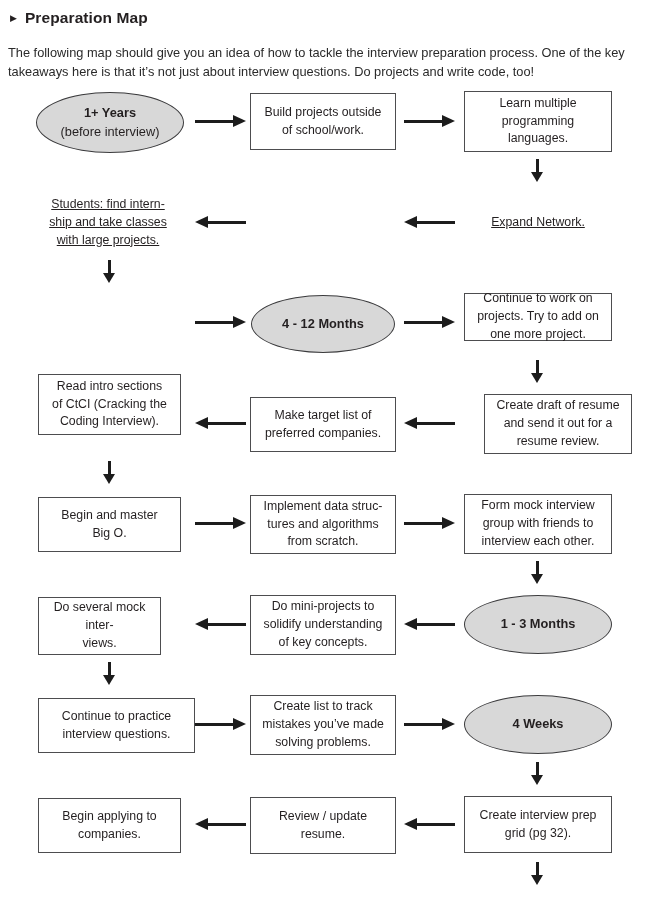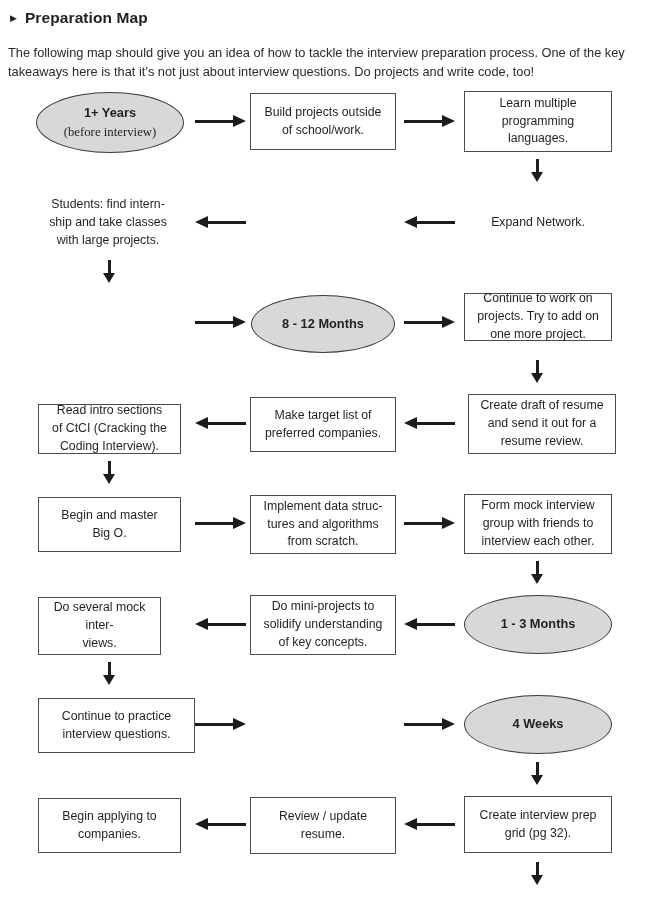--- a/index.html
+++ b/index.html
@@ -14,23 +14,23 @@
   .page-title { font-size:15.5px; font-weight:bold; letter-spacing:0.1px; }
   .intro { position:absolute; left:8px; top:44px; width:638px; font-size:12.8px; line-height:1.45; color:#2a2a2a; }
 
   
   .node {
     position:absolute; display:flex; flex-direction:column; align-items:center; justify-content:center;
     text-align:center; box-sizing:border-box; font-size:12.3px; line-height:1.44;
   }
   .box   { background:#ffffff; border:1.7px solid #4d4d4f; padding:1px 2px; }
   .ellipse { background:#d8d8d8; border:1.6px solid #3b3b3d; border-radius:50%; font-weight:bold; font-size:12.8px; }
-  .plain { background:transparent; }
+  .plain { background:transparent;text-decoration:underline; }
   .txt { white-space:pre-line; }
-  .sub { font-weight:normal;font-family:Liberation Serif, serif; }
+  .sub { font-weight:normal; }
 
   
   .ha { position:absolute; width:51px; height:13px; }
   .ha .stem { position:absolute; top:5px; height:3px; background:#1c1c1c; }
   .ha.right .stem { left:0; right:11px; }
   .ha.right::after { content:""; position:absolute; right:0; top:0; width:0; height:0;
     border-left:13px solid #1c1c1c; border-top:6.5px solid transparent; border-bottom:6.5px solid transparent; }
   .ha.left .stem { left:11px; right:0; }
   .ha.left::after { content:""; position:absolute; left:0; top:0; width:0; height:0;
     border-right:13px solid #1c1c1c; border-top:6.5px solid transparent; border-bottom:6.5px solid transparent; }
@@ -90,50 +90,50 @@
     <span class="txt">Expand Network.</span>
   </div>
   <div class="va" style="left:103px;top:260px">
       <span class="stem"></span>
     </div>
 
   <div class="ha right" style="left:195px;top:316px">
       <span class="stem"></span>
     </div>
   <div class="node ellipse" style="left:251px;top:295px;width:144px;height:58px">
-    <span class="txt">8 - 12 Months</span>
+    <span class="txt">4 - 12 Months</span>
   </div>
   <div class="ha right" style="left:404px;top:316px">
       <span class="stem"></span>
     </div>
   <div class="node box" style="left:464px;top:293px;width:148px;height:48px">
     <span class="txt">Continue to work on
 projects. Try to add on
 one more project.</span>
   </div>
   <div class="va" style="left:531px;top:360px">
       <span class="stem"></span>
     </div>
 
-  <div class="node box" style="left:38px;top:404px;width:143px;height:50px">
+  <div class="node box" style="left:38px;top:374px;width:143px;height:61px">
     <span class="txt">Read intro sections
 of CtCI (Cracking the
 Coding Interview).</span>
   </div>
   <div class="ha left" style="left:195px;top:417px">
       <span class="stem"></span>
     </div>
   <div class="node box" style="left:250px;top:397px;width:146px;height:55px">
     <span class="txt">Make target list of
 preferred companies.</span>
   </div>
   <div class="ha left" style="left:404px;top:417px">
       <span class="stem"></span>
     </div>
-  <div class="node box" style="left:468px;top:394px;width:148px;height:60px">
+  <div class="node box" style="left:484px;top:394px;width:148px;height:60px">
     <span class="txt">Create draft of resume
 and send it out for a
 resume review.</span>
   </div>
   <div class="va" style="left:103px;top:461px">
       <span class="stem"></span>
     </div>
 
   <div class="node box" style="left:38px;top:497px;width:143px;height:55px">
     <span class="txt">Begin and master
@@ -181,20 +181,25 @@
       <span class="stem"></span>
     </div>
 
   <div class="node box" style="left:38px;top:698px;width:157px;height:55px">
     <span class="txt">Continue to practice
 interview questions.</span>
   </div>
   <div class="ha right" style="left:195px;top:718px">
       <span class="stem"></span>
     </div>
+  <div class="node box" style="left:250px;top:695px;width:146px;height:60px">
+    <span class="txt">Create list to track
+mistakes you’ve made
+solving problems.</span>
+  </div>
   <div class="ha right" style="left:404px;top:718px">
       <span class="stem"></span>
     </div>
   <div class="node ellipse" style="left:464px;top:695px;width:148px;height:59px">
     <span class="txt">4 Weeks</span>
   </div>
   <div class="va" style="left:531px;top:762px">
       <span class="stem"></span>
     </div>
 

